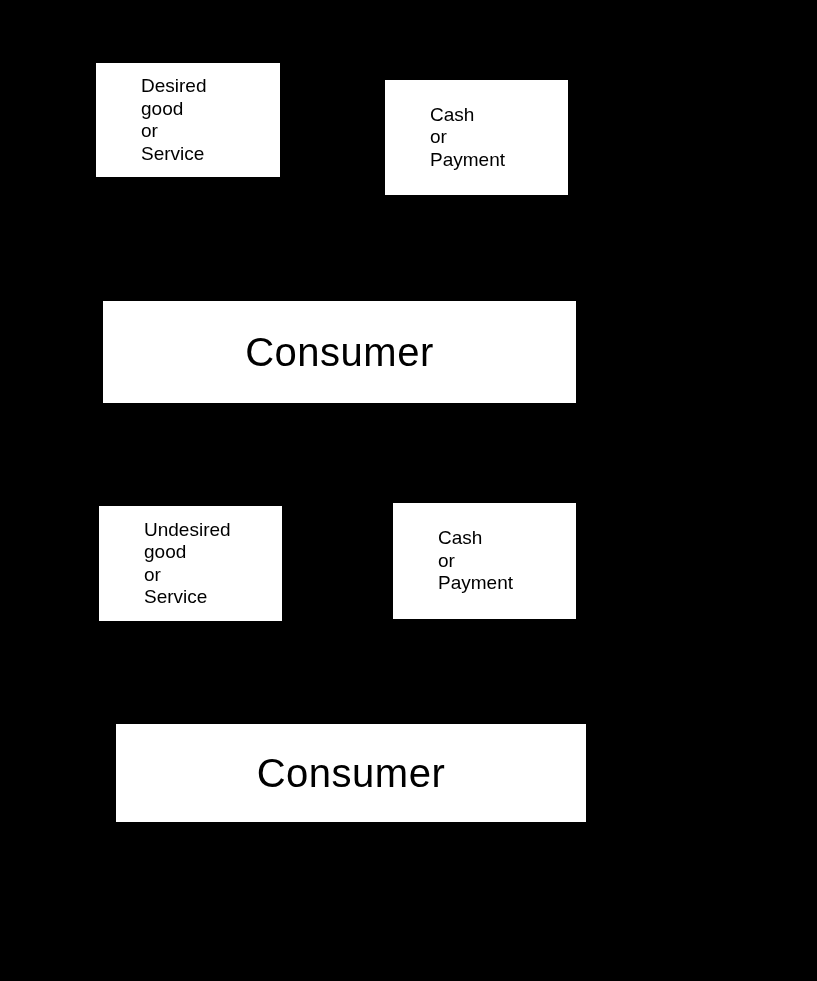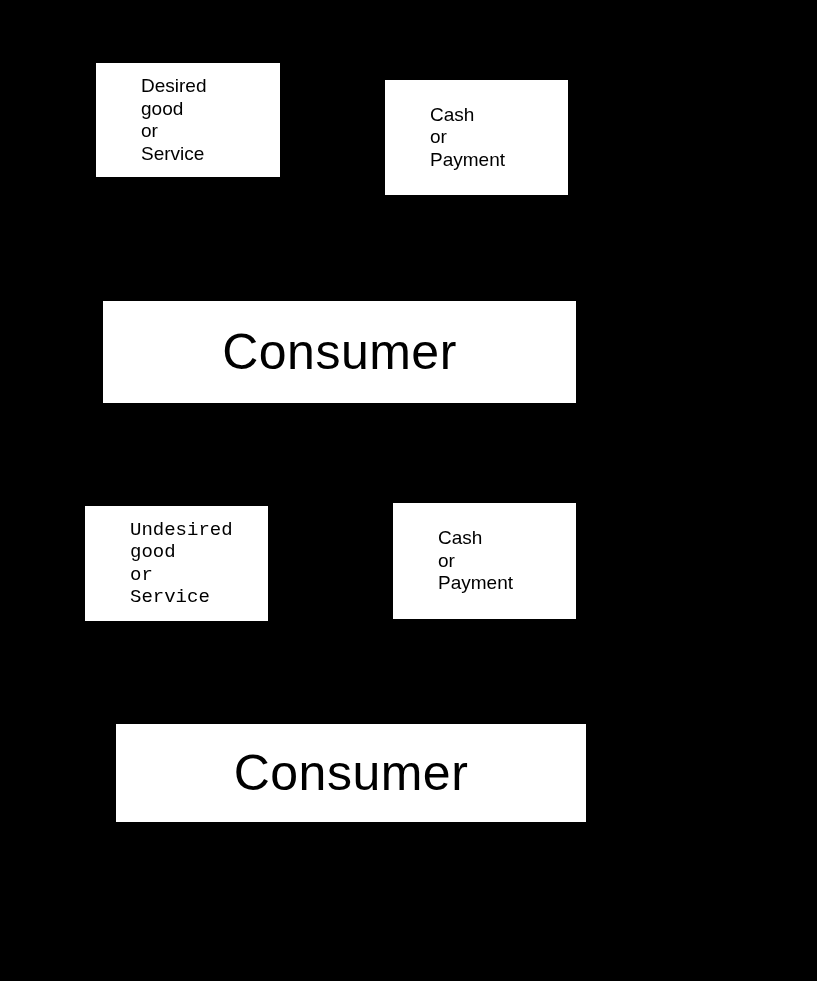--- a/index.html
+++ b/index.html
@@ -29,27 +29,27 @@
     .small-box .text {
       white-space: pre-line;
       font-size: 19px;
       line-height: 22.5px;
       text-align: left;
     }
     .consumer-box {
       justify-content: center;
     }
     .consumer-box .text {
-      font-size: 50px;
+      font-size: 40px;
       letter-spacing: 0.5px;
     }
     #box-desired        { left: 95px;  top: 62px;  width: 186px; height: 116px; }
     #box-cash-top       { left: 384px; top: 79px;  width: 185px; height: 117px; }
     #box-consumer-top   { left: 102px; top: 300px; width: 475px; height: 104px; }
-    #box-undesired      { left: 84px; top: 505px; width: 185px; height: 117px; font-family: Liberation Mono, monospace; }
+    #box-undesired      { left: 98px; top: 505px; width: 185px; height: 117px; }
     #box-cash-bottom    { left: 392px; top: 502px; width: 185px; height: 118px; }
     #box-consumer-bottom{ left: 115px; top: 723px; width: 472px; height: 100px; }
   </style>
 </head>
 <body>
 
 <div class="box small-box" id="box-desired">
   <span class="text">Desired
 good
 or

